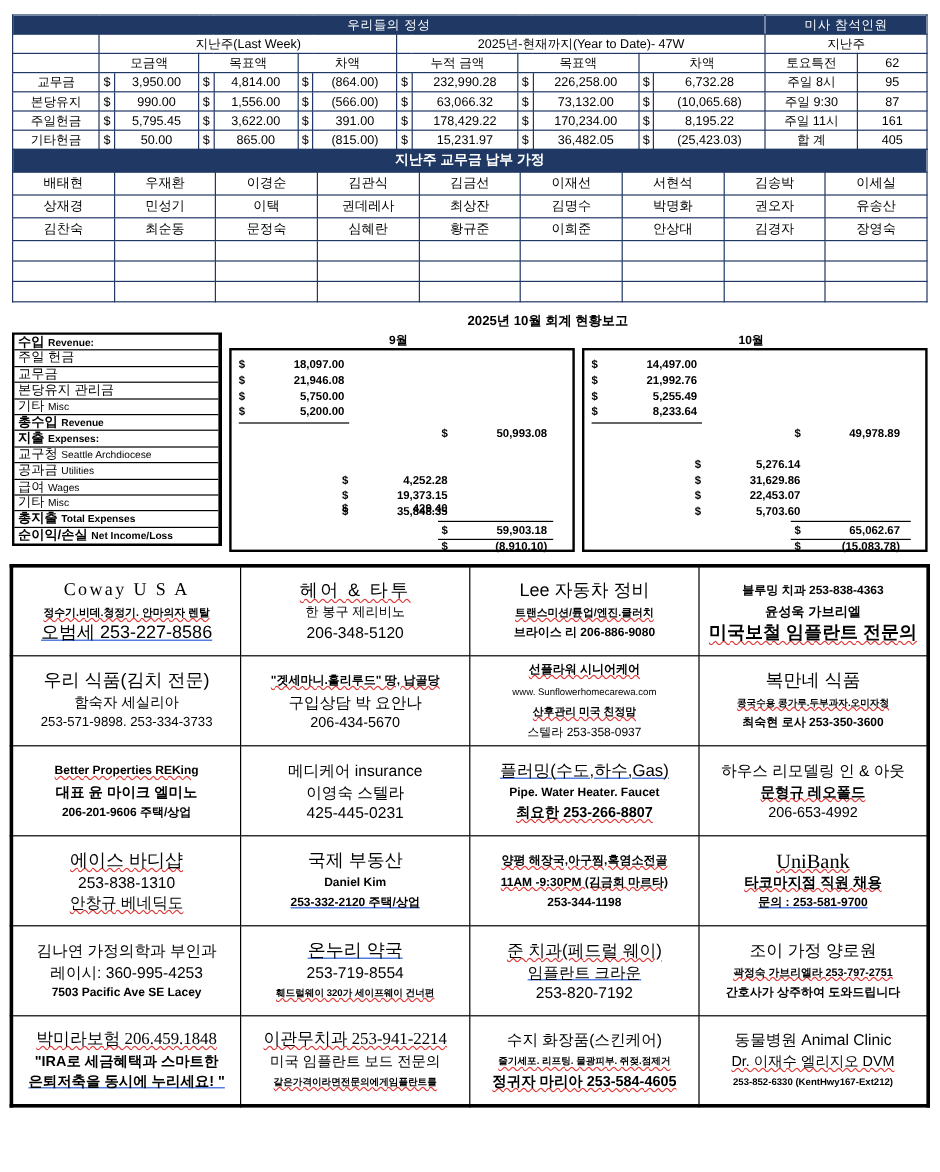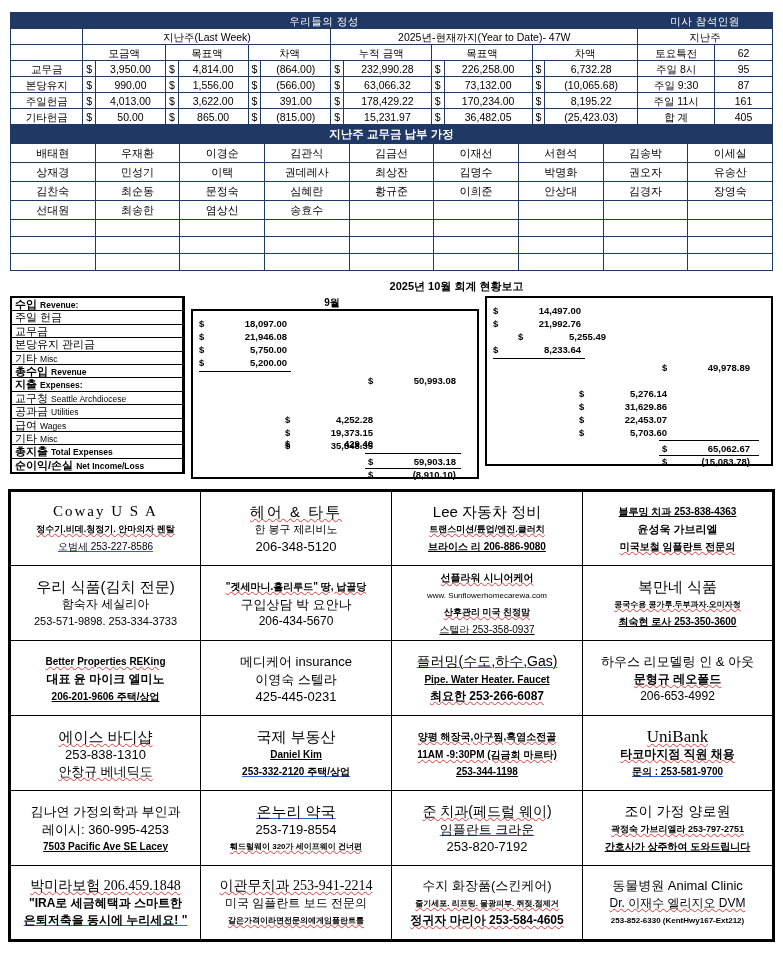--- a/index.html
+++ b/index.html
@@ -106,22 +106,22 @@
   table.ads td {
     border: 1px solid #000;
     text-align: center;
     vertical-align: middle;
     padding: 2px 1px;
     height: 75px;
     overflow: hidden;
   }
   .ad-l1 { font-size: 15px; line-height: 19px; white-space: nowrap; }
   .ad-l2 { font-size: 11px; line-height: 17px; white-space: nowrap; }
-  .ad-l3 { font-size: 10px; line-height: 17px; white-space: nowrap; }
-  .sq { font-size: 10px; text-decoration: underline; }
+  .ad-l3 { font-size: 15px; line-height: 17px; white-space: nowrap; }
+  .sq { font-size: 10px; }
   .sm { font-size: 9px; }
   .xsm { font-size: 8px; }
   .b { font-weight: bold; }
   .sp { letter-spacing: 2px; }
   .serif { font-family: "Liberation Serif", serif; }
   .red-under {
     text-decoration: underline;
     text-decoration-color: #e03a3a;
     text-decoration-style: wavy;
     text-decoration-thickness: 1px;
@@ -211,21 +211,21 @@
         <td class="amt">73,132.00</td>
         <td class="dollar">$</td>
         <td class="amt">(10,065.68)</td>
         <td class="att-label">주일 9:30</td>
         <td class="att-num">87</td>
       </tr>
 
       <tr>
         <td class="rowlabel">주일헌금</td>
         <td class="dollar">$</td>
-        <td class="amt">4,013.00</td>
+        <td class="amt">5,795.45</td>
         <td class="dollar">$</td>
         <td class="amt">3,622.00</td>
         <td class="dollar">$</td>
         <td class="amt">391.00</td>
         <td class="dollar">$</td>
         <td class="amt">178,429.22</td>
         <td class="dollar">$</td>
         <td class="amt">170,234.00</td>
         <td class="dollar">$</td>
         <td class="amt">8,195.22</td>
@@ -296,31 +296,20 @@
         <td>최순동</td>
         <td>문정숙</td>
         <td>심혜란</td>
         <td>황규준</td>
         <td>이희준</td>
         <td>안상대</td>
         <td>김경자</td>
         <td>장영숙</td>
       </tr>
       <tr>
-        <td>선대원</td>
-        <td>최송한</td>
-        <td>염상신</td>
-        <td>송효수</td>
-        <td></td>
-        <td></td>
-        <td></td>
-        <td></td>
-        <td></td>
-      </tr>
-      <tr>
         <td></td>
         <td></td>
         <td></td>
         <td></td>
         <td></td>
         <td></td>
         <td></td>
         <td></td>
         <td></td>
       </tr>
@@ -385,24 +374,25 @@
           <div class="mrow" style="left:92px; top:116px;"><span class="d">$</span><span class="v">19,373.15</span></div>
           <div class="mrow" style="left:92px; top:129px;"><span class="d">$</span><span class="v">35,848.35</span></div>
           <div class="uline" style="left:172px; top:142px; width:96px;"></div>
           <div class="mrow" style="left:175px; top:145px;"><span class="d">$</span><span class="v">59,903.18</span></div>
           <div class="uline" style="left:172px; top:157px; width:96px;"></div>
           <div class="mrow" style="left:175px; top:158px;"><span class="d">$</span><span class="v">(8,910.10)</span></div>
         </div>
       </div>
 
       <div class="fin-month">
+        <div class="month-head">10월</div>
         <div class="month-box">
           <div class="mrow" style="left:6px; top:7px;"><span class="d">$</span><span class="v">14,497.00</span></div>
           <div class="mrow" style="left:6px; top:20px;"><span class="d">$</span><span class="v">21,992.76</span></div>
-          <div class="mrow" style="left:6px; top:33px;margin-left:25px;"><span class="d">$</span><span class="v">5,255.49</span></div>
+          <div class="mrow" style="left:6px; top:33px;"><span class="d">$</span><span class="v">5,255.49</span></div>
           <div class="mrow" style="left:6px; top:46px;"><span class="d">$</span><span class="v">8,233.64</span></div>
           <div class="uline" style="left:6px; top:60px; width:92px;"></div>
           <div class="mrow" style="left:175px; top:64px;"><span class="d">$</span><span class="v">49,978.89</span></div>
 
           <div class="mrow" style="left:92px; top:90px;"><span class="d">$</span><span class="v">5,276.14</span></div>
           <div class="mrow" style="left:92px; top:103px;"><span class="d">$</span><span class="v">31,629.86</span></div>
           <div class="mrow" style="left:92px; top:116px;"><span class="d">$</span><span class="v">22,453.07</span></div>
           <div class="mrow" style="left:92px; top:129px;"><span class="d">$</span><span class="v">5,703.60</span></div>
           <div class="uline" style="left:172px; top:142px; width:100px;"></div>
           <div class="mrow" style="left:175px; top:145px;"><span class="d">$</span><span class="v">65,062.67</span></div>
@@ -478,21 +468,21 @@
           <div class="ad-l3 b sq">206-201-9606 주택/상업</div>
         </td>
         <td>
           <div class="ad-l1" style="font-size:13px">메디케어 insurance</div>
           <div class="ad-l2" style="font-size:13px">이영숙 스텔라</div>
           <div class="ad-l3" style="font-size:13px">425-445-0231</div>
         </td>
         <td>
           <div class="ad-l1 blue-under" style="font-size:14px">플러밍(수도,하수,Gas)</div>
           <div class="ad-l2 b sq">Pipe. Water Heater. Faucet</div>
-          <div class="ad-l3 b red-under" style="font-size:12px">최요한  253-266-6087</div>
+          <div class="ad-l3 b red-under" style="font-size:12px">최요한  253-266-8807</div>
         </td>
         <td>
           <div class="ad-l1" style="font-size:13px">하우스 리모델링 인 &amp; 아웃</div>
           <div class="ad-l2 b red-under" style="font-size:12px">문형규 레오폴드</div>
           <div class="ad-l3" style="font-size:12px">206-653-4992</div>
         </td>
       </tr>
 
       <tr>
         <td>

